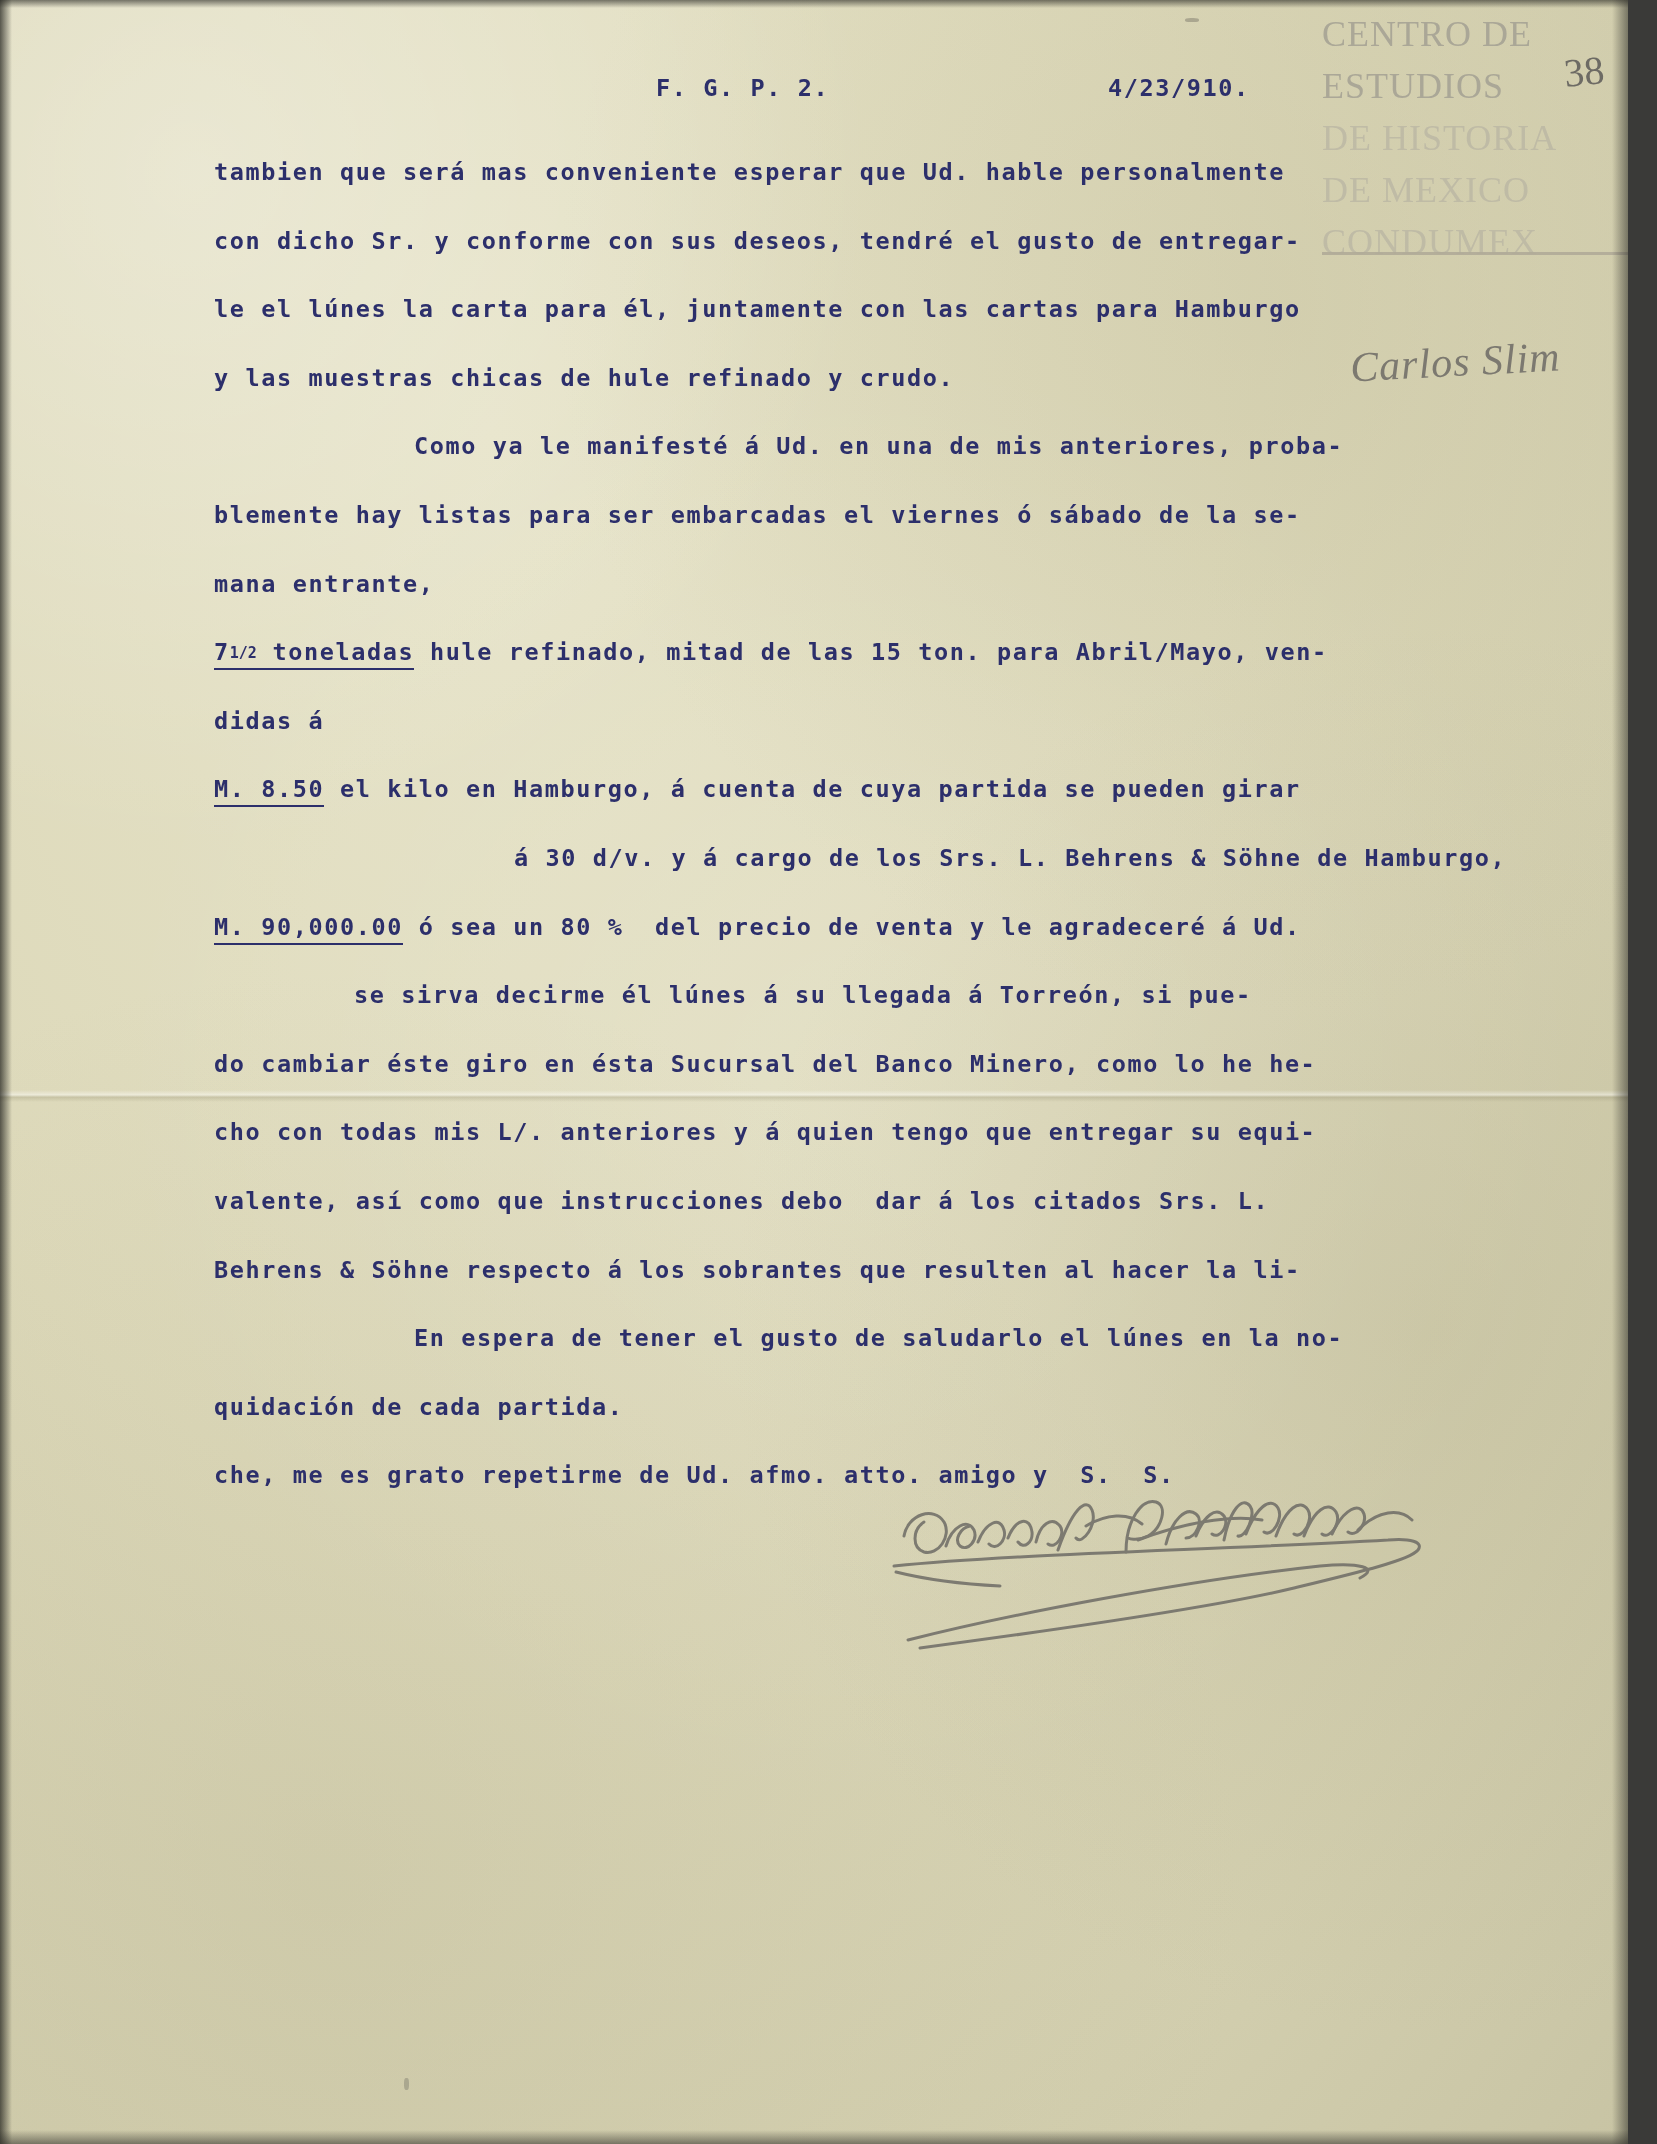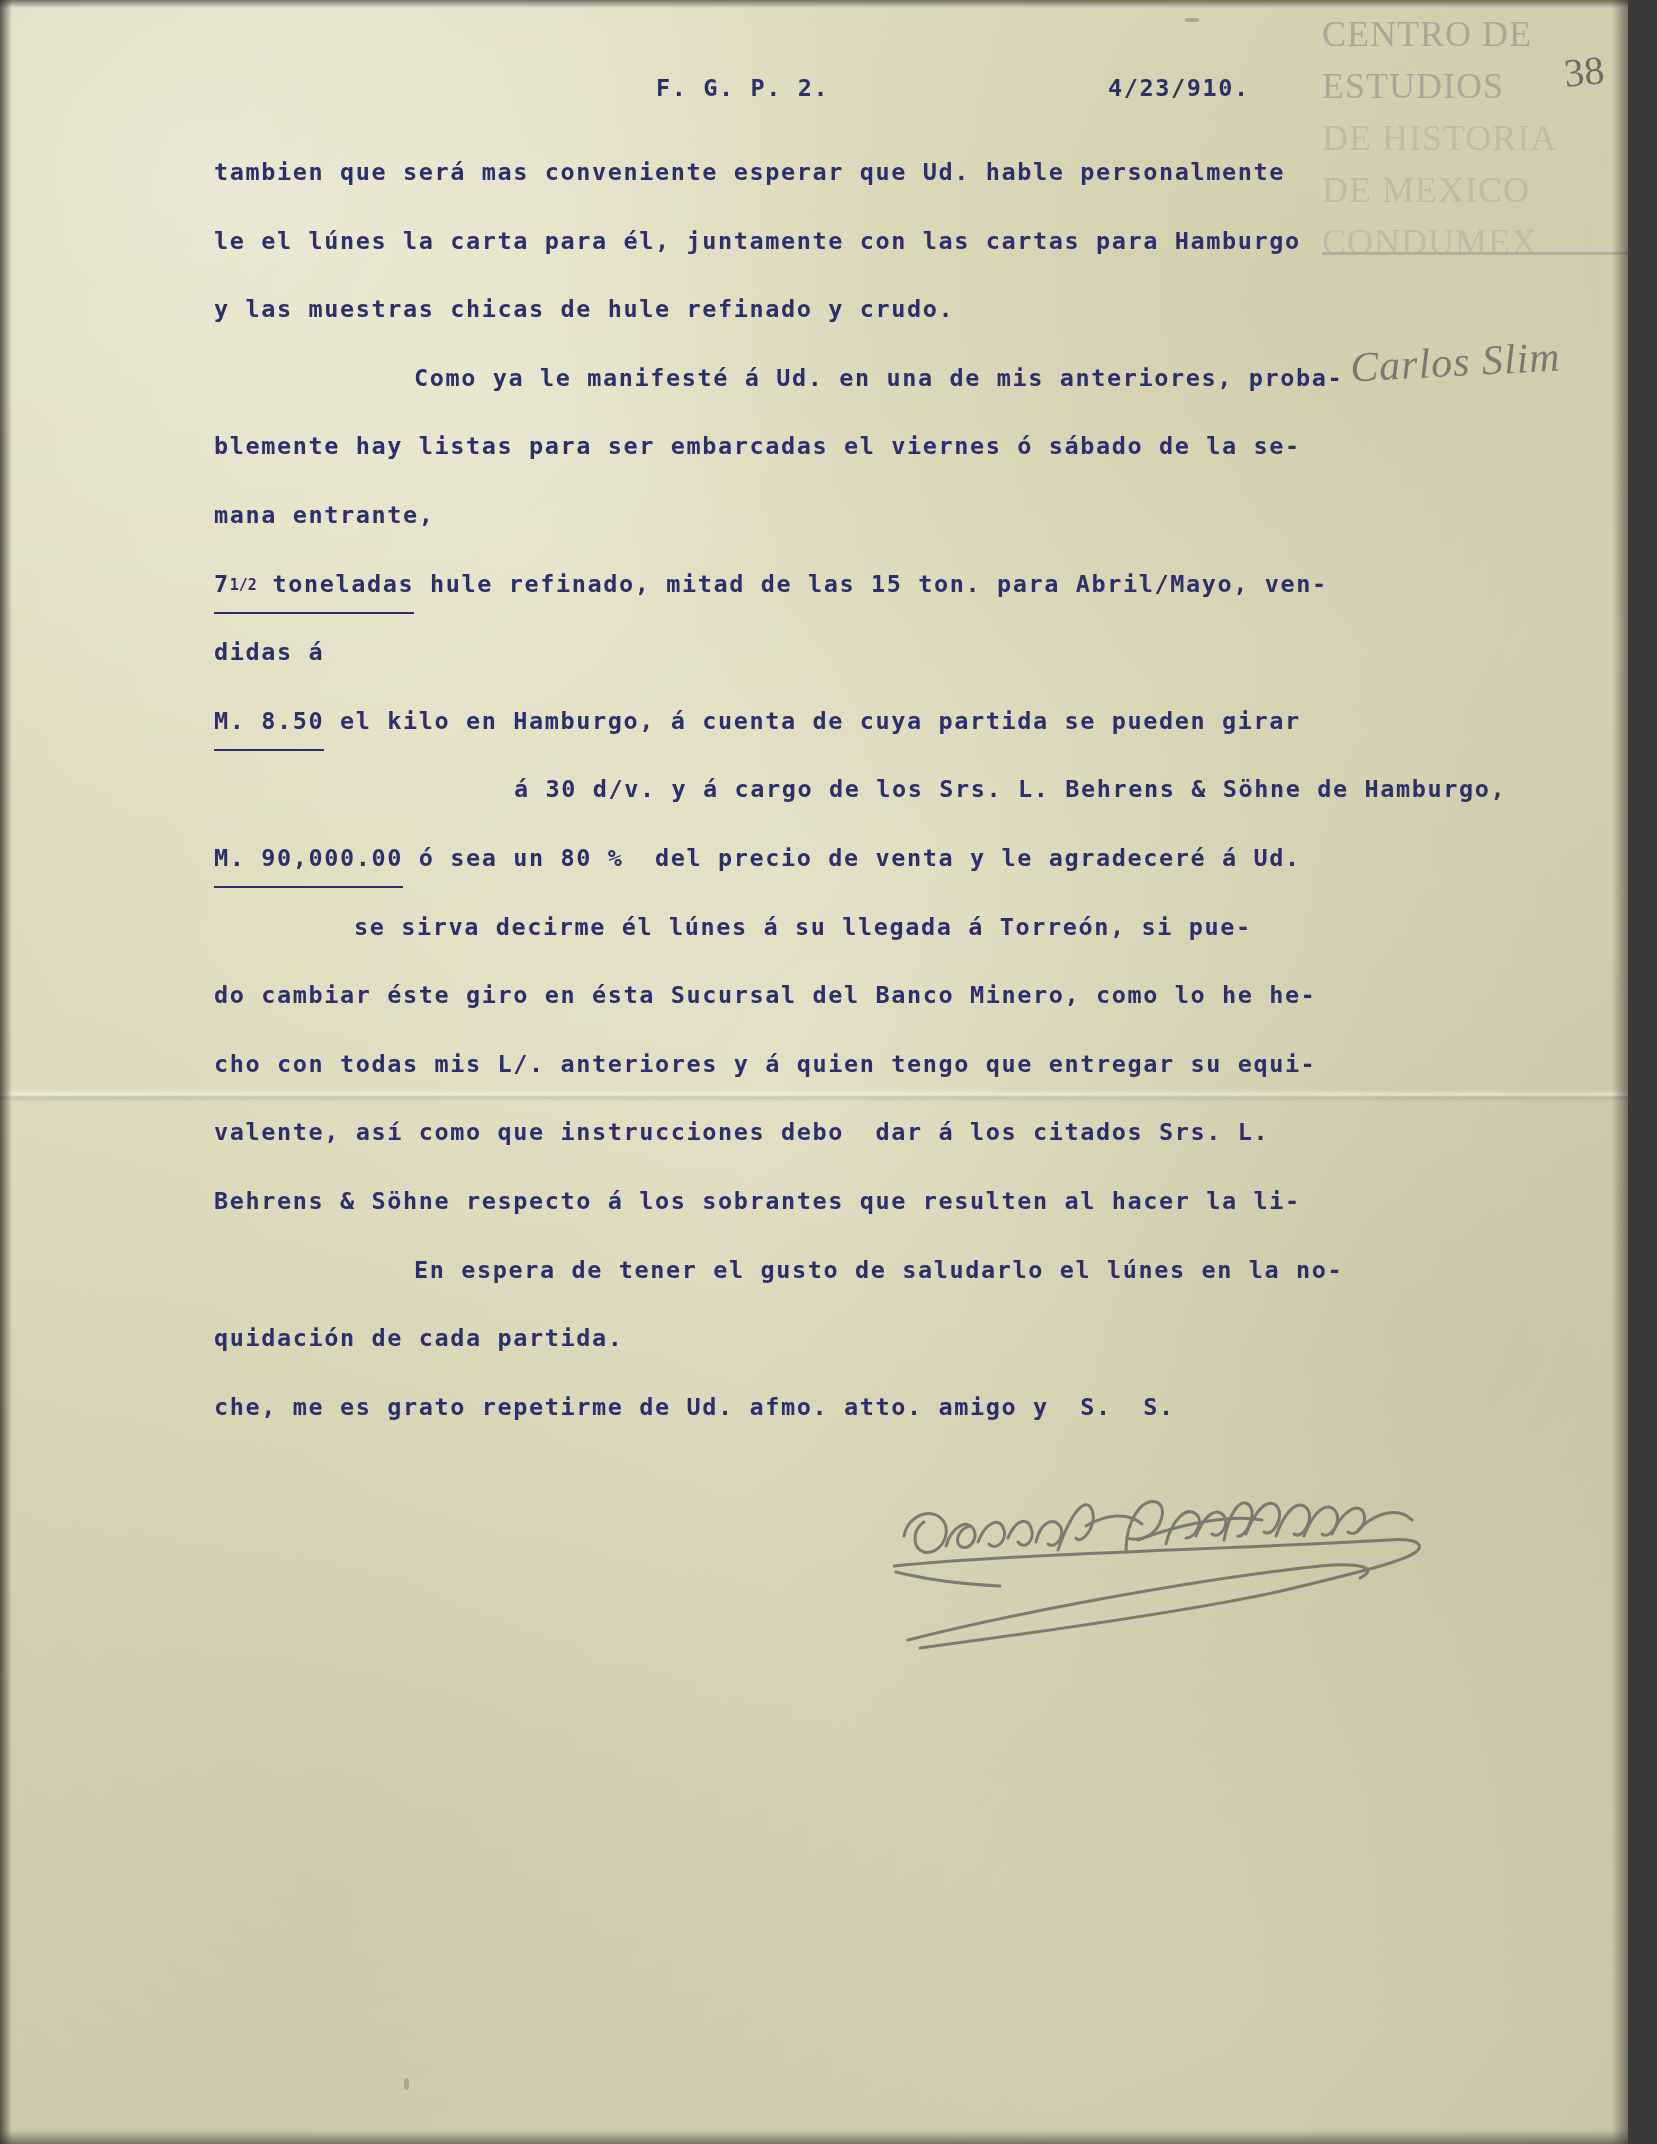--- a/index.html
+++ b/index.html
@@ -97,21 +97,21 @@
     height: 68.6px;
     line-height: 68.6px;
     white-space: pre;
   }
   .indent { padding-left: 200px; }
   .indent-sm { padding-left: 140px; }
   .indent-lg { padding-left: 300px; }
 
   .u {
     border-bottom: 2px solid #2c2f6b;
-    padding-bottom: 14px;
+    padding-bottom: 2px;
   }
   .frac {
     display: inline-block;
     font-size: 15px;
     line-height: 1;
     vertical-align: 2px;
     letter-spacing: 0;
   }
 
   
@@ -231,20 +231,21 @@
   <div id="speck2"></div>
 
   <div id="typed">
 
     <div class="hdr" id="hdr-ref">F. G. P. 2.</div>
     <div class="hdr" id="hdr-date">4/23/910.</div>
 
     <div id="body-lines">
 
       <div class="ln">tambien que será mas conveniente esperar que Ud. hable personalmente</div>
+      <div class="ln">con dicho Sr. y conforme con sus deseos, tendré el gusto de entregar-</div>
       <div class="ln">le el lúnes la carta para él, juntamente con las cartas para Hamburgo</div>
       <div class="ln">y las muestras chicas de hule refinado y crudo.</div>
 
       <div class="ln indent">Como ya le manifesté á Ud. en una de mis anteriores, proba-</div>
       <div class="ln">blemente hay listas para ser embarcadas el viernes ó sábado de la se-</div>
       <div class="ln">mana entrante,</div>
 
       <div class="ln"><span class="u"><span>7</span><span class="frac">1/2</span> toneladas</span><span> hule refinado, mitad de las 15 ton. para Abril/Mayo, ven-</span></div>
 
       <div class="ln">didas á</div>

